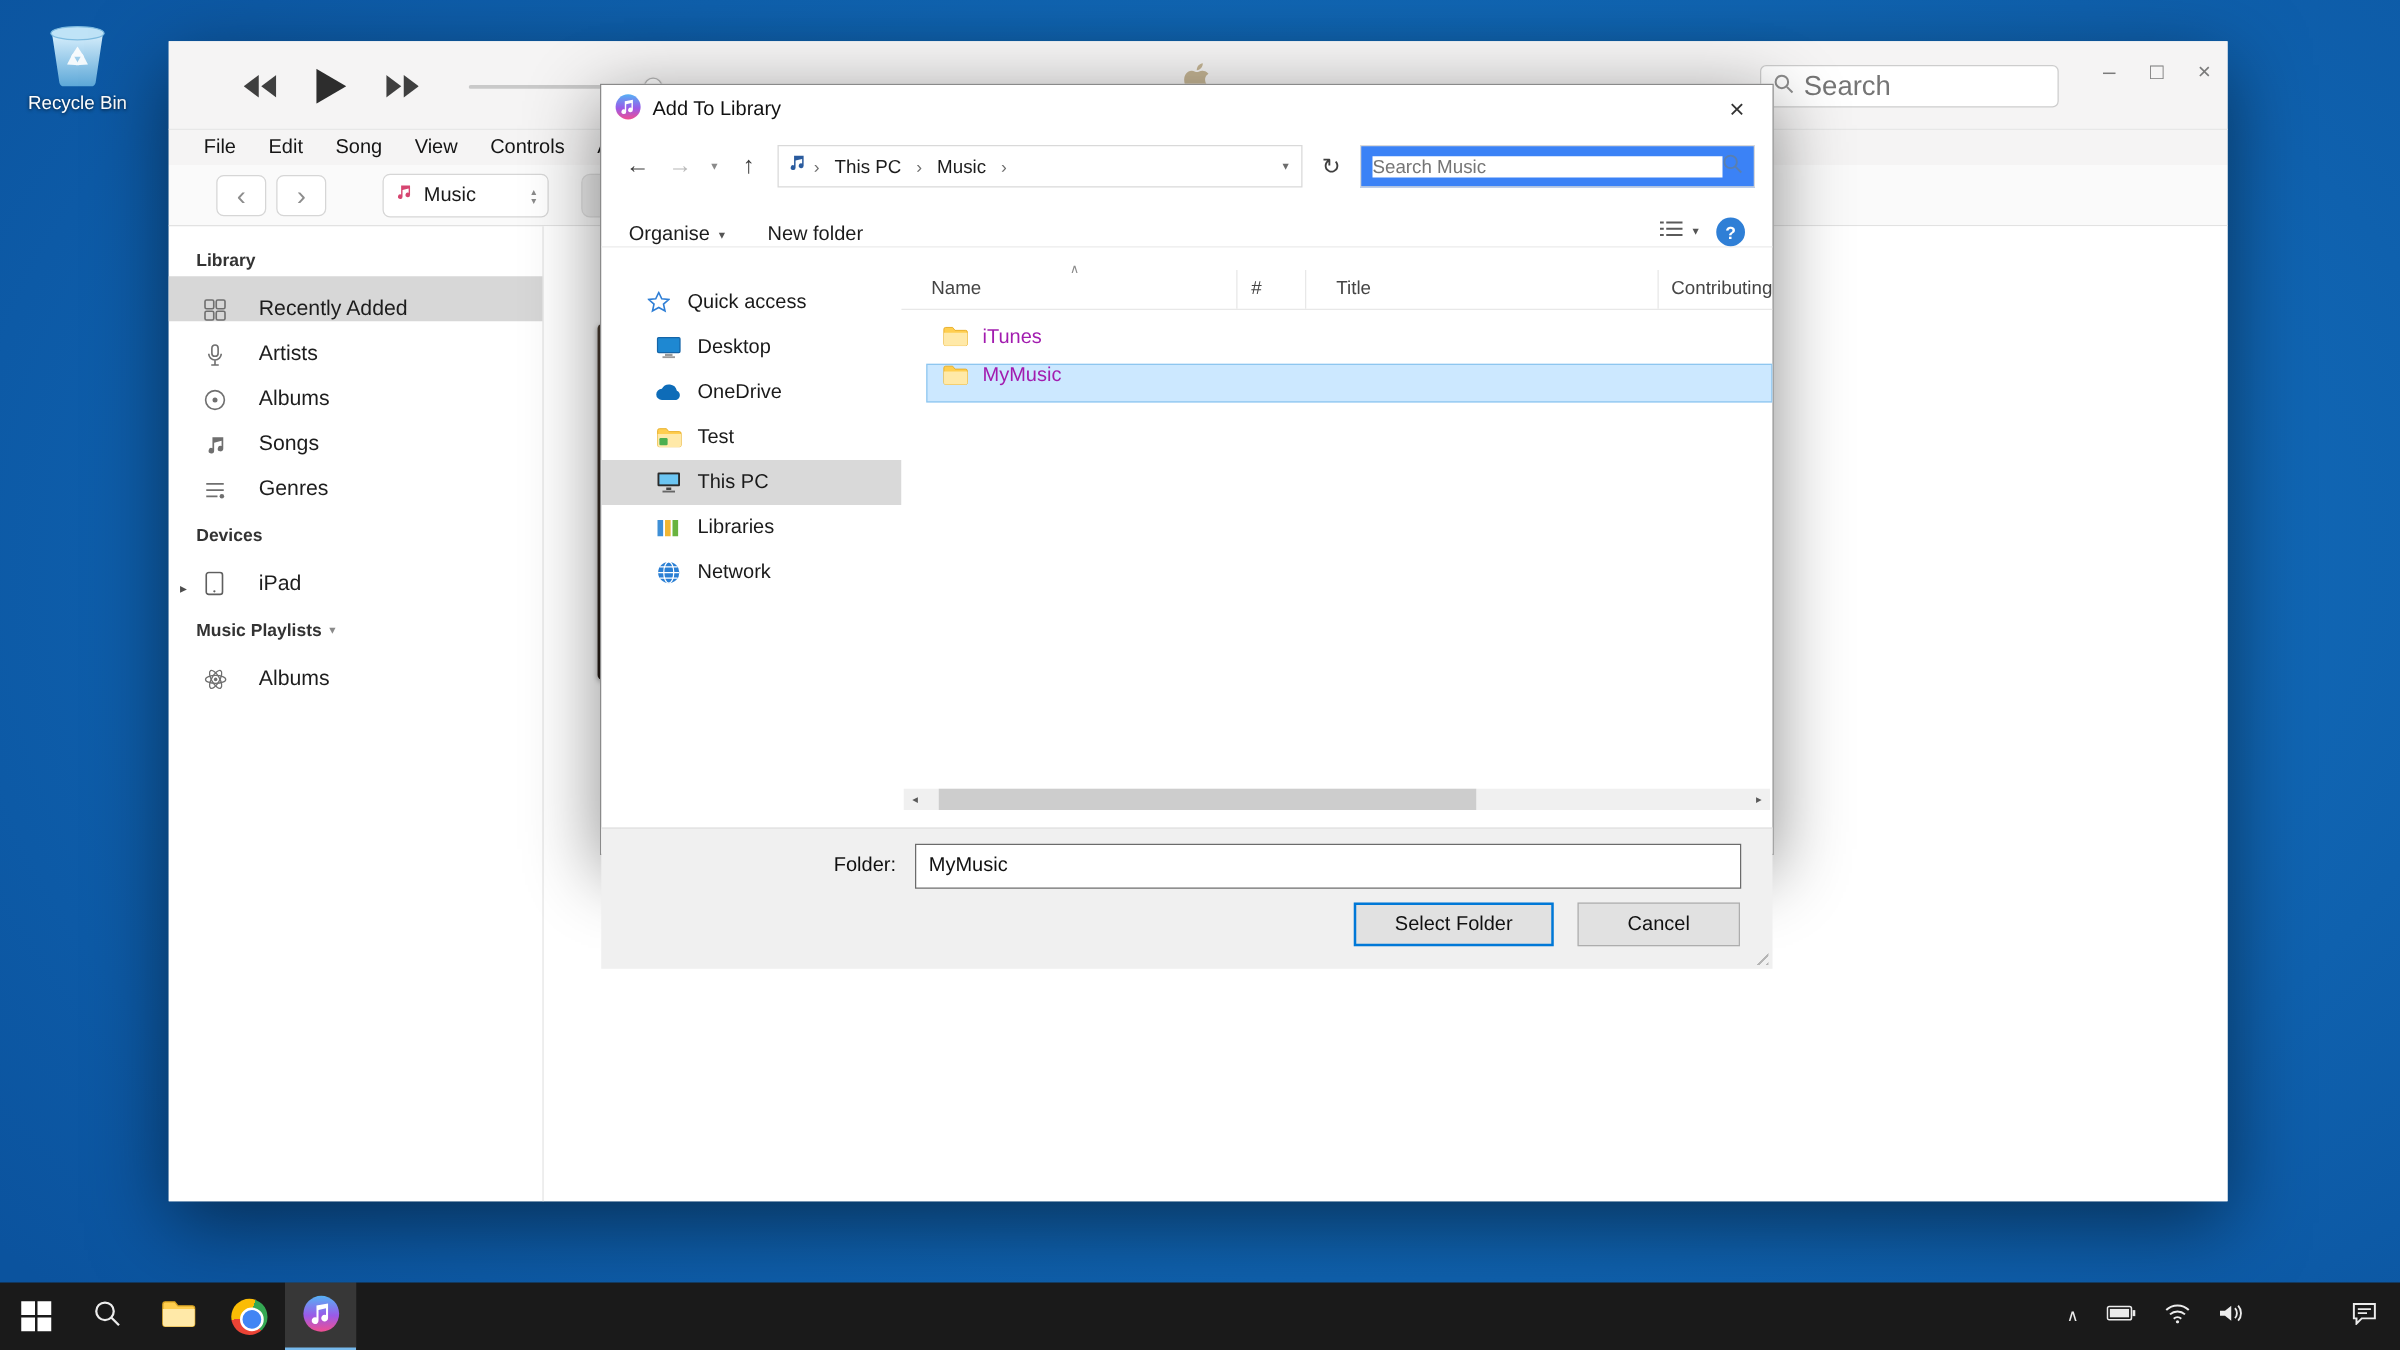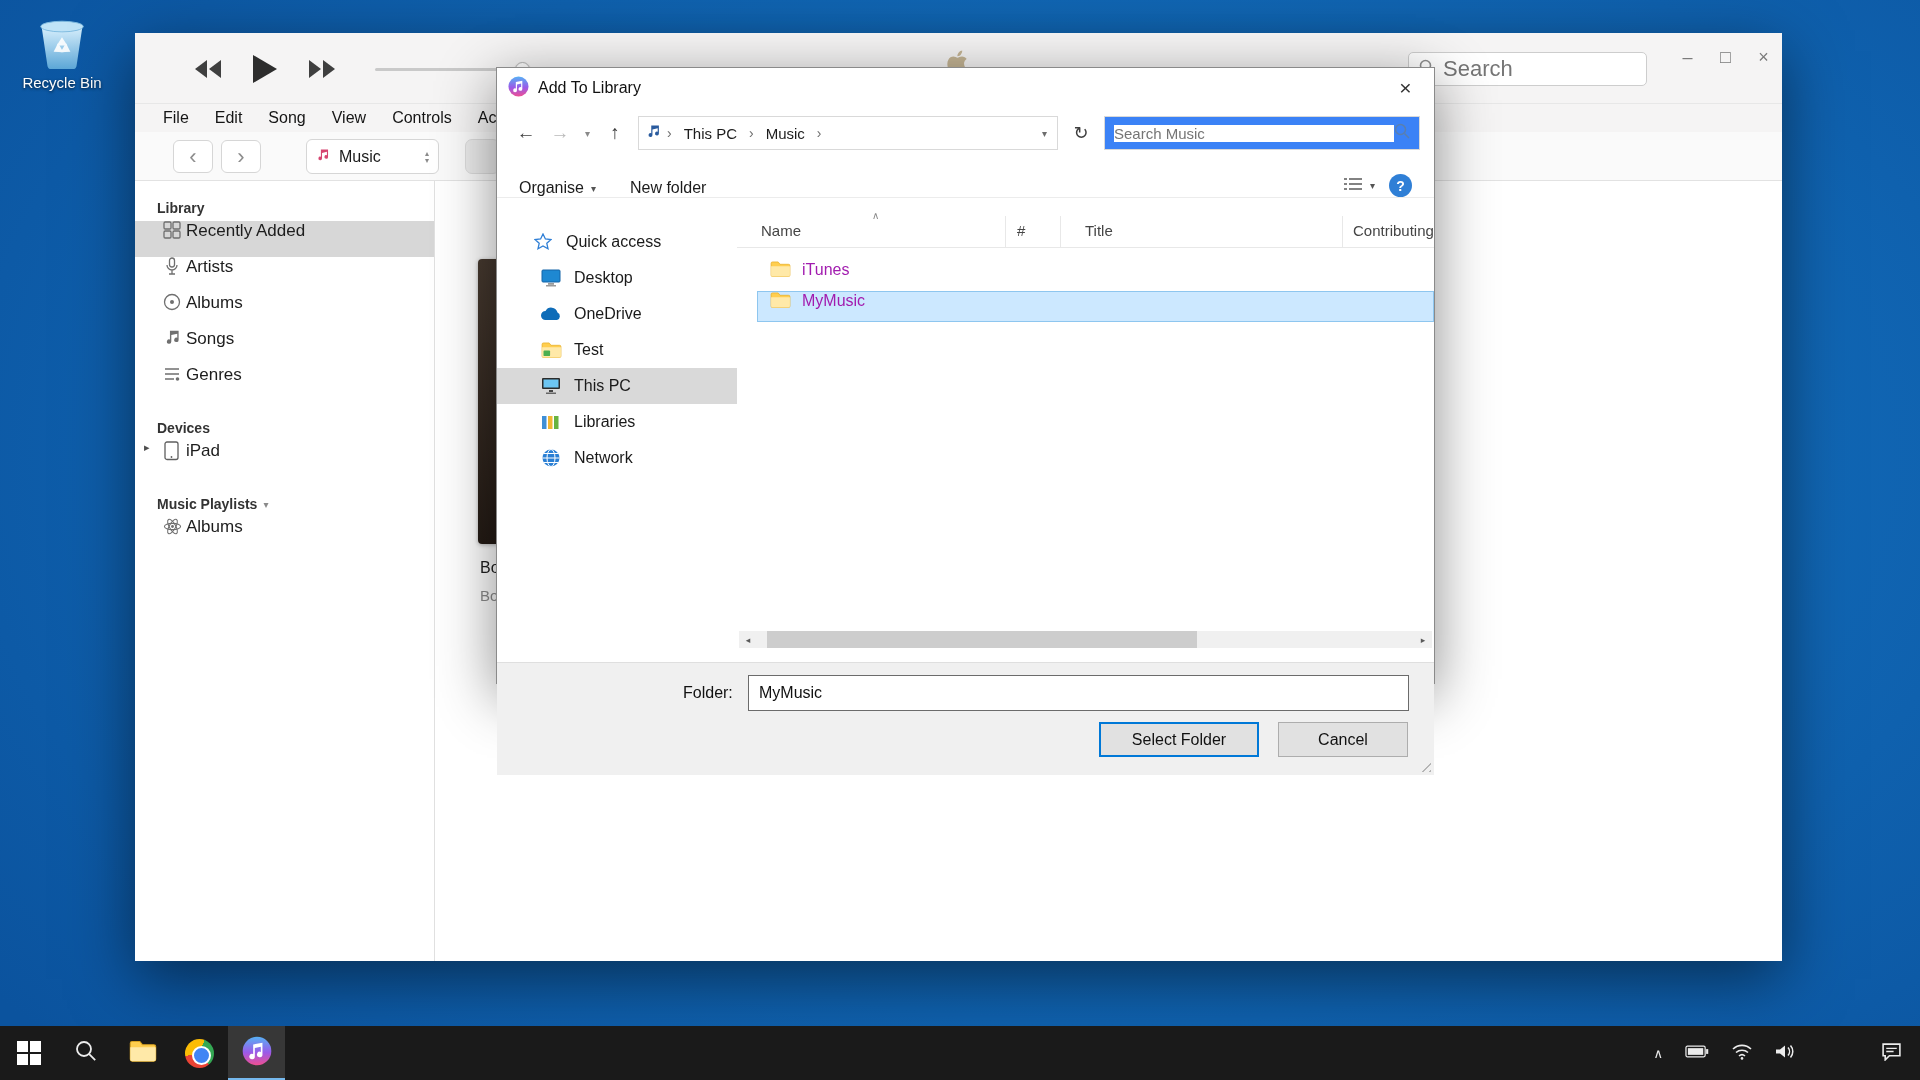--- a/index.html
+++ b/index.html
@@ -29,33 +29,33 @@
   .it-navrow{height:49px;background:#fafafa;border-bottom:1px solid #e2e2e2;position:relative;flex:none}
   .navsq{position:absolute;top:8px;width:40px;height:33px;border:1px solid #d6d6d6;border-radius:6px;background:#fff;color:#8d8d8d;font-size:22px;display:flex;align-items:center;justify-content:center}
   .navsq.b{left:38px}.navsq.f{left:86px}
   .lib-select{position:absolute;left:171px;top:7px;width:133px;height:35px;border:1px solid #d6d6d6;border-radius:6px;background:#fff;display:flex;align-items:center;padding:0 9px;gap:9px;font-size:16px;color:#1a1a1a}
   .lib-select .arrows{margin-left:auto;display:flex;flex-direction:column;font-size:8px;color:#8a8a8a;line-height:7px}
   .sq-icon{position:absolute;left:330px;top:7px;width:35px;height:35px;border:1px solid #dcdcdc;border-radius:7px;background:#ececec}
   .it-body{flex:1;display:flex;min-height:0}
   .it-sidebar{width:300px;border-right:1px solid #e0e0e0;padding-top:14px;flex:none;background:#fff}
   .sb-header{font-size:14px;font-weight:bold;color:#333;padding:5px 0 5px 22px;display:flex;align-items:center;gap:6px}
   .sb-header .hdd{font-size:10px;color:#8a8a8a}
-  .sb-item{height:36px;display:flex;align-items:flex-start;gap:3px;padding-left:26px;font-size:17px;color:#1d1d1d;position:relative}
+  .sb-item{height:36px;display:flex;align-items:flex-end;gap:24px;padding-left:26px;font-size:17px;color:#1d1d1d;position:relative}
   .sb-item.selected{background:#d7d7d7}
   .sb-item .ic{width:22px;display:flex;justify-content:center;flex:none}
   .sb-item .expander{position:absolute;left:9px;font-size:11px;color:#4d4d4d}
   .sb-gap{height:14px}
   .it-main{flex:1;position:relative;background:#fff;overflow:hidden}
   .album{position:absolute;left:43px;top:78px;width:285px;height:285px;border-radius:4px;
          background:linear-gradient(140deg,#473a30 0%,#241b15 55%,#0e0a08 100%);box-shadow:0 1px 4px rgba(0,0,0,.3)}
   .album-title{position:absolute;left:45px;top:378px;font-size:16px;color:#202020}
   .album-artist{position:absolute;left:45px;top:406px;font-size:15px;color:#8c8c8c}
 
   
-  .dialog{position:absolute;left:496px;top:67px;width:939px;height:617px;background:#fff;border:1px solid #8a8a8a;
+  .dialog{position:absolute;left:480px;top:67px;width:939px;height:617px;background:#fff;border:1px solid #8a8a8a;
           box-shadow:0 14px 55px rgba(0,0,0,.45);font-size:16px;color:#1a1a1a}
   .dlg-title{height:40px;display:flex;align-items:center;padding-left:11px;gap:9px}
   .dlg-title .t{font-size:16px;color:#111}
   .dlg-close{margin-left:auto;width:57px;height:40px;display:flex;align-items:center;justify-content:center;font-size:21px;color:#333}
   .dlg-nav{height:50px;display:flex;align-items:center;padding:0 14px;gap:4px}
   .nvg{width:30px;text-align:center;font-size:19px;color:#3c3c3c;flex:none}
   .nvg.dis{color:#b9b9b9}
   .nvg.sm{width:17px;font-size:10px;color:#8a8a8a}
   .crumb{height:34px;flex:0 0 420px;border:1px solid #d9d9d9;display:flex;align-items:center;padding:0 7px;gap:3px;background:#fff;margin-left:4px}
   .crumb .seg{padding:0 6px;font-size:15px;color:#1c1c1c}

